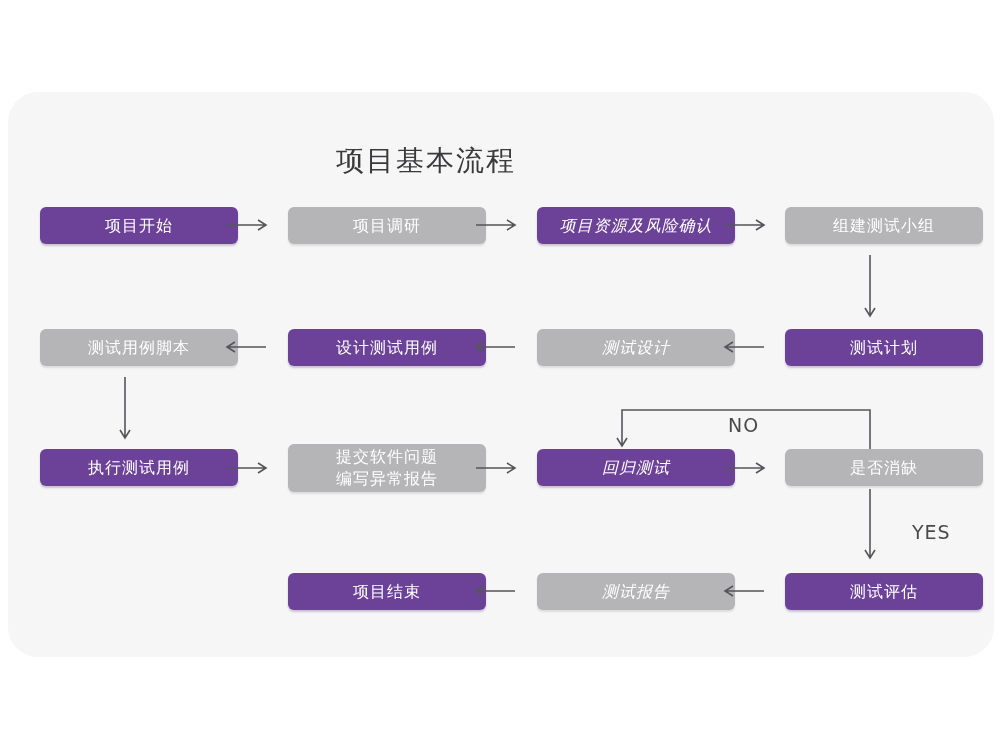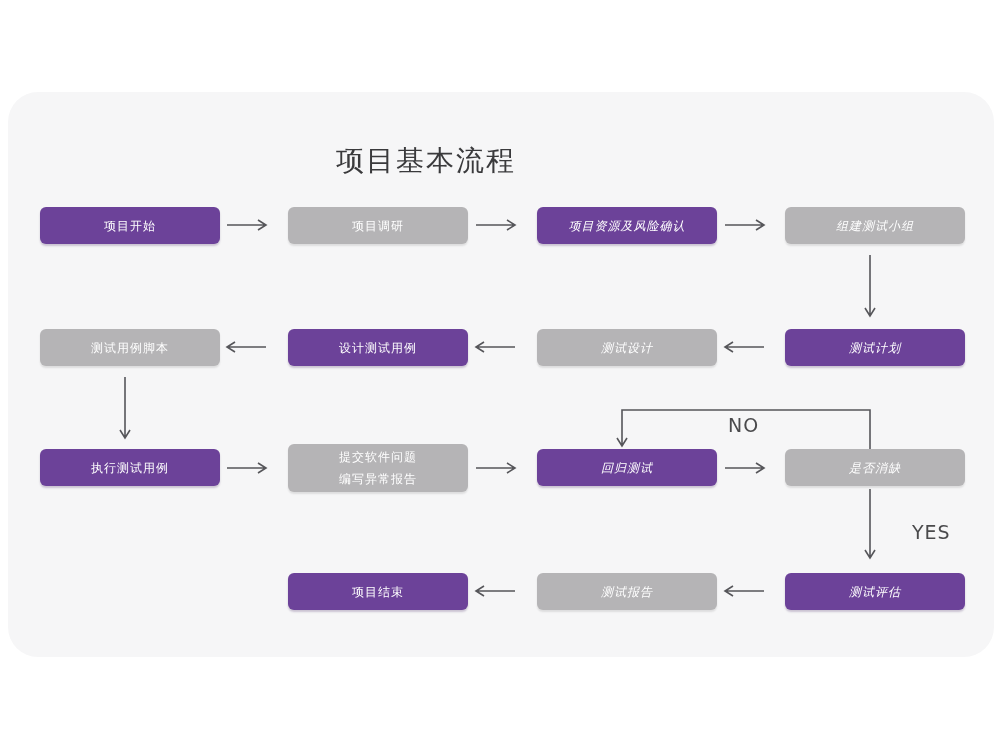--- a/index.html
+++ b/index.html
@@ -22,46 +22,46 @@
     left:0; top:142px;
     width:852px;
     text-align:center;
     font-size:28px;
     font-weight:500;
     color:#3a3a3c;
     letter-spacing:2px;
   }
   .node {
     position:absolute;
-    width:180px;
+    width:198px;
     height:37px;
     border-radius:6px;
     display:flex;
     align-items:center;
     justify-content:center;
     text-align:center;
     color:#ffffff;
-    font-size:12px;
+    font-size:16px;
     letter-spacing:1px;
     line-height:22px;
   }
   .node.purple {
     background:var(--purple,#6c4299);
     box-shadow:0 2px 2px rgba(50,20,80,0.22);
   }
   .node.gray {
     background:var(--gray,#b5b4b6);
     box-shadow:0 2px 2px rgba(0,0,0,0.10);
   }
   .node.tall {
     height:48px;
     white-space:pre-line;
   }
   
-  .c1 { left:40px; }  .c2 { left:288px; }  .c3 { left:537px;font-style:italic; }  .c4 { left:785px;font-style:italic; }
+  .c1 { left:40px; }  .c2 { left:288px; }  .c3 { left:537px;font-style:italic; }  .c4 { left:785px; }
   
   .r1 { top:207px; }  .r2 { top:329px; }  .r3 { top:449px; }  .r4 { top:573px; }
   .r3tall { top:444px;border-radius:6px; }
   svg.connectors {
     position:absolute;
     left:0; top:0;
     width:1000px; height:750px;
     pointer-events:none;
   }
   svg.connectors path {

